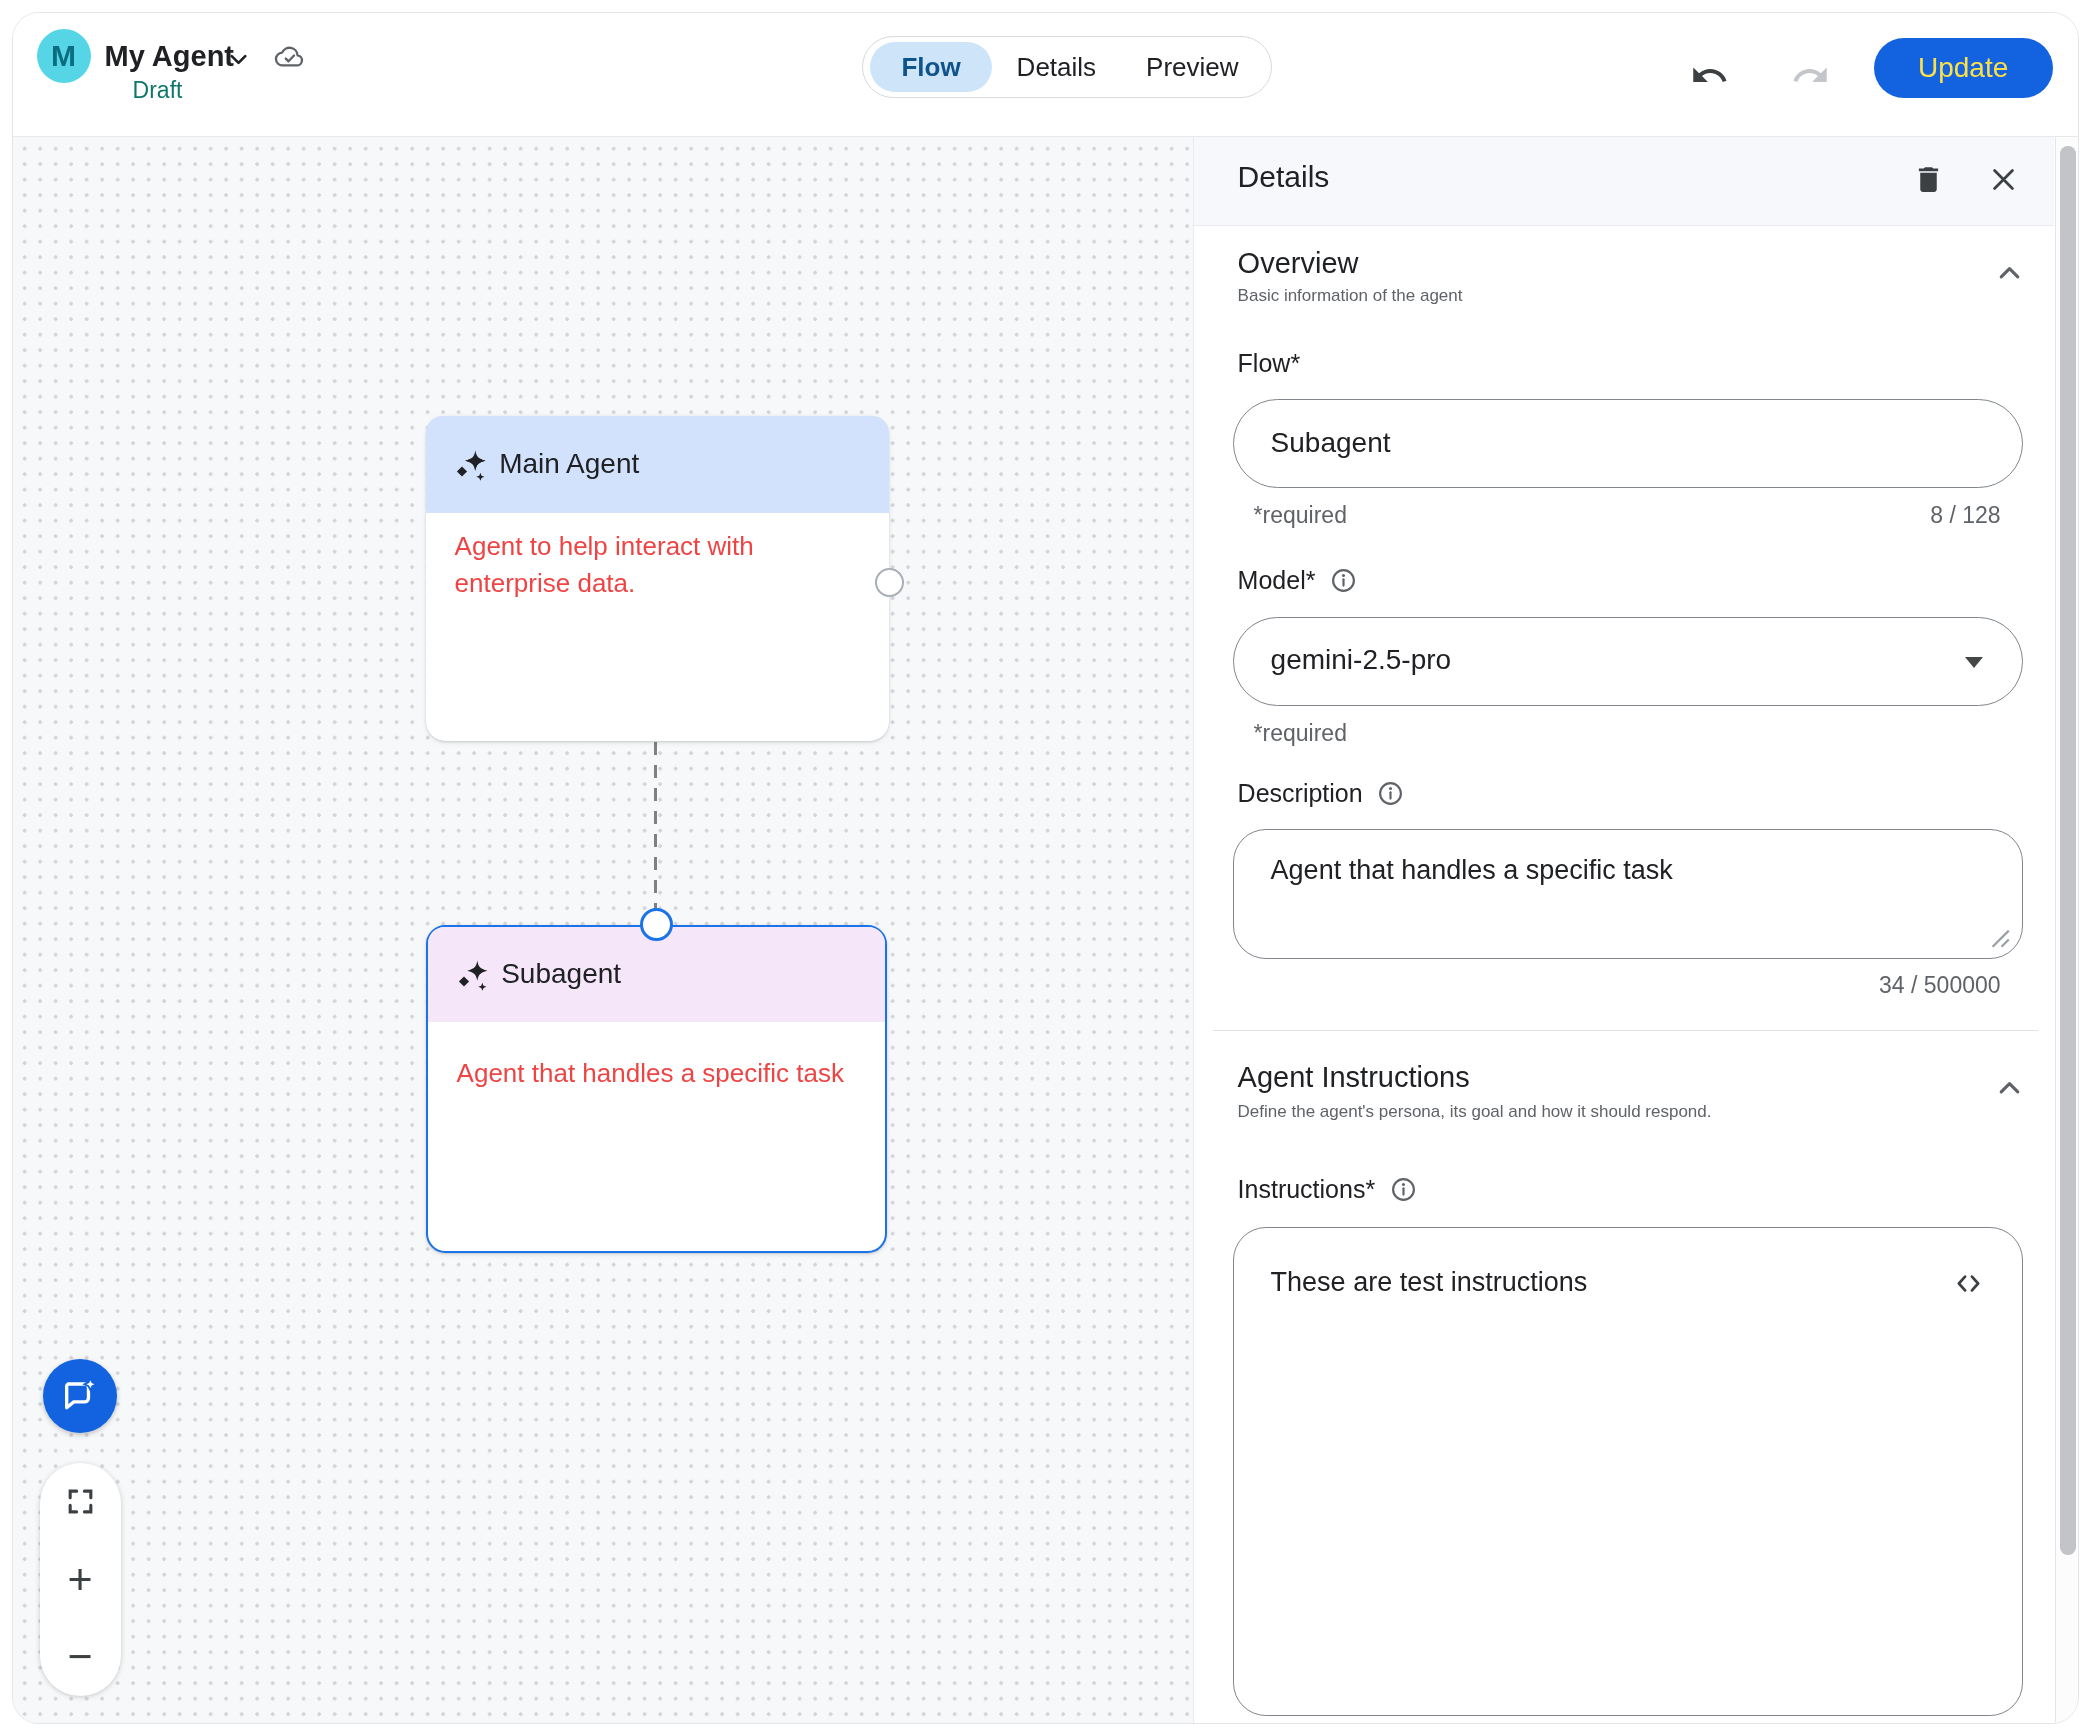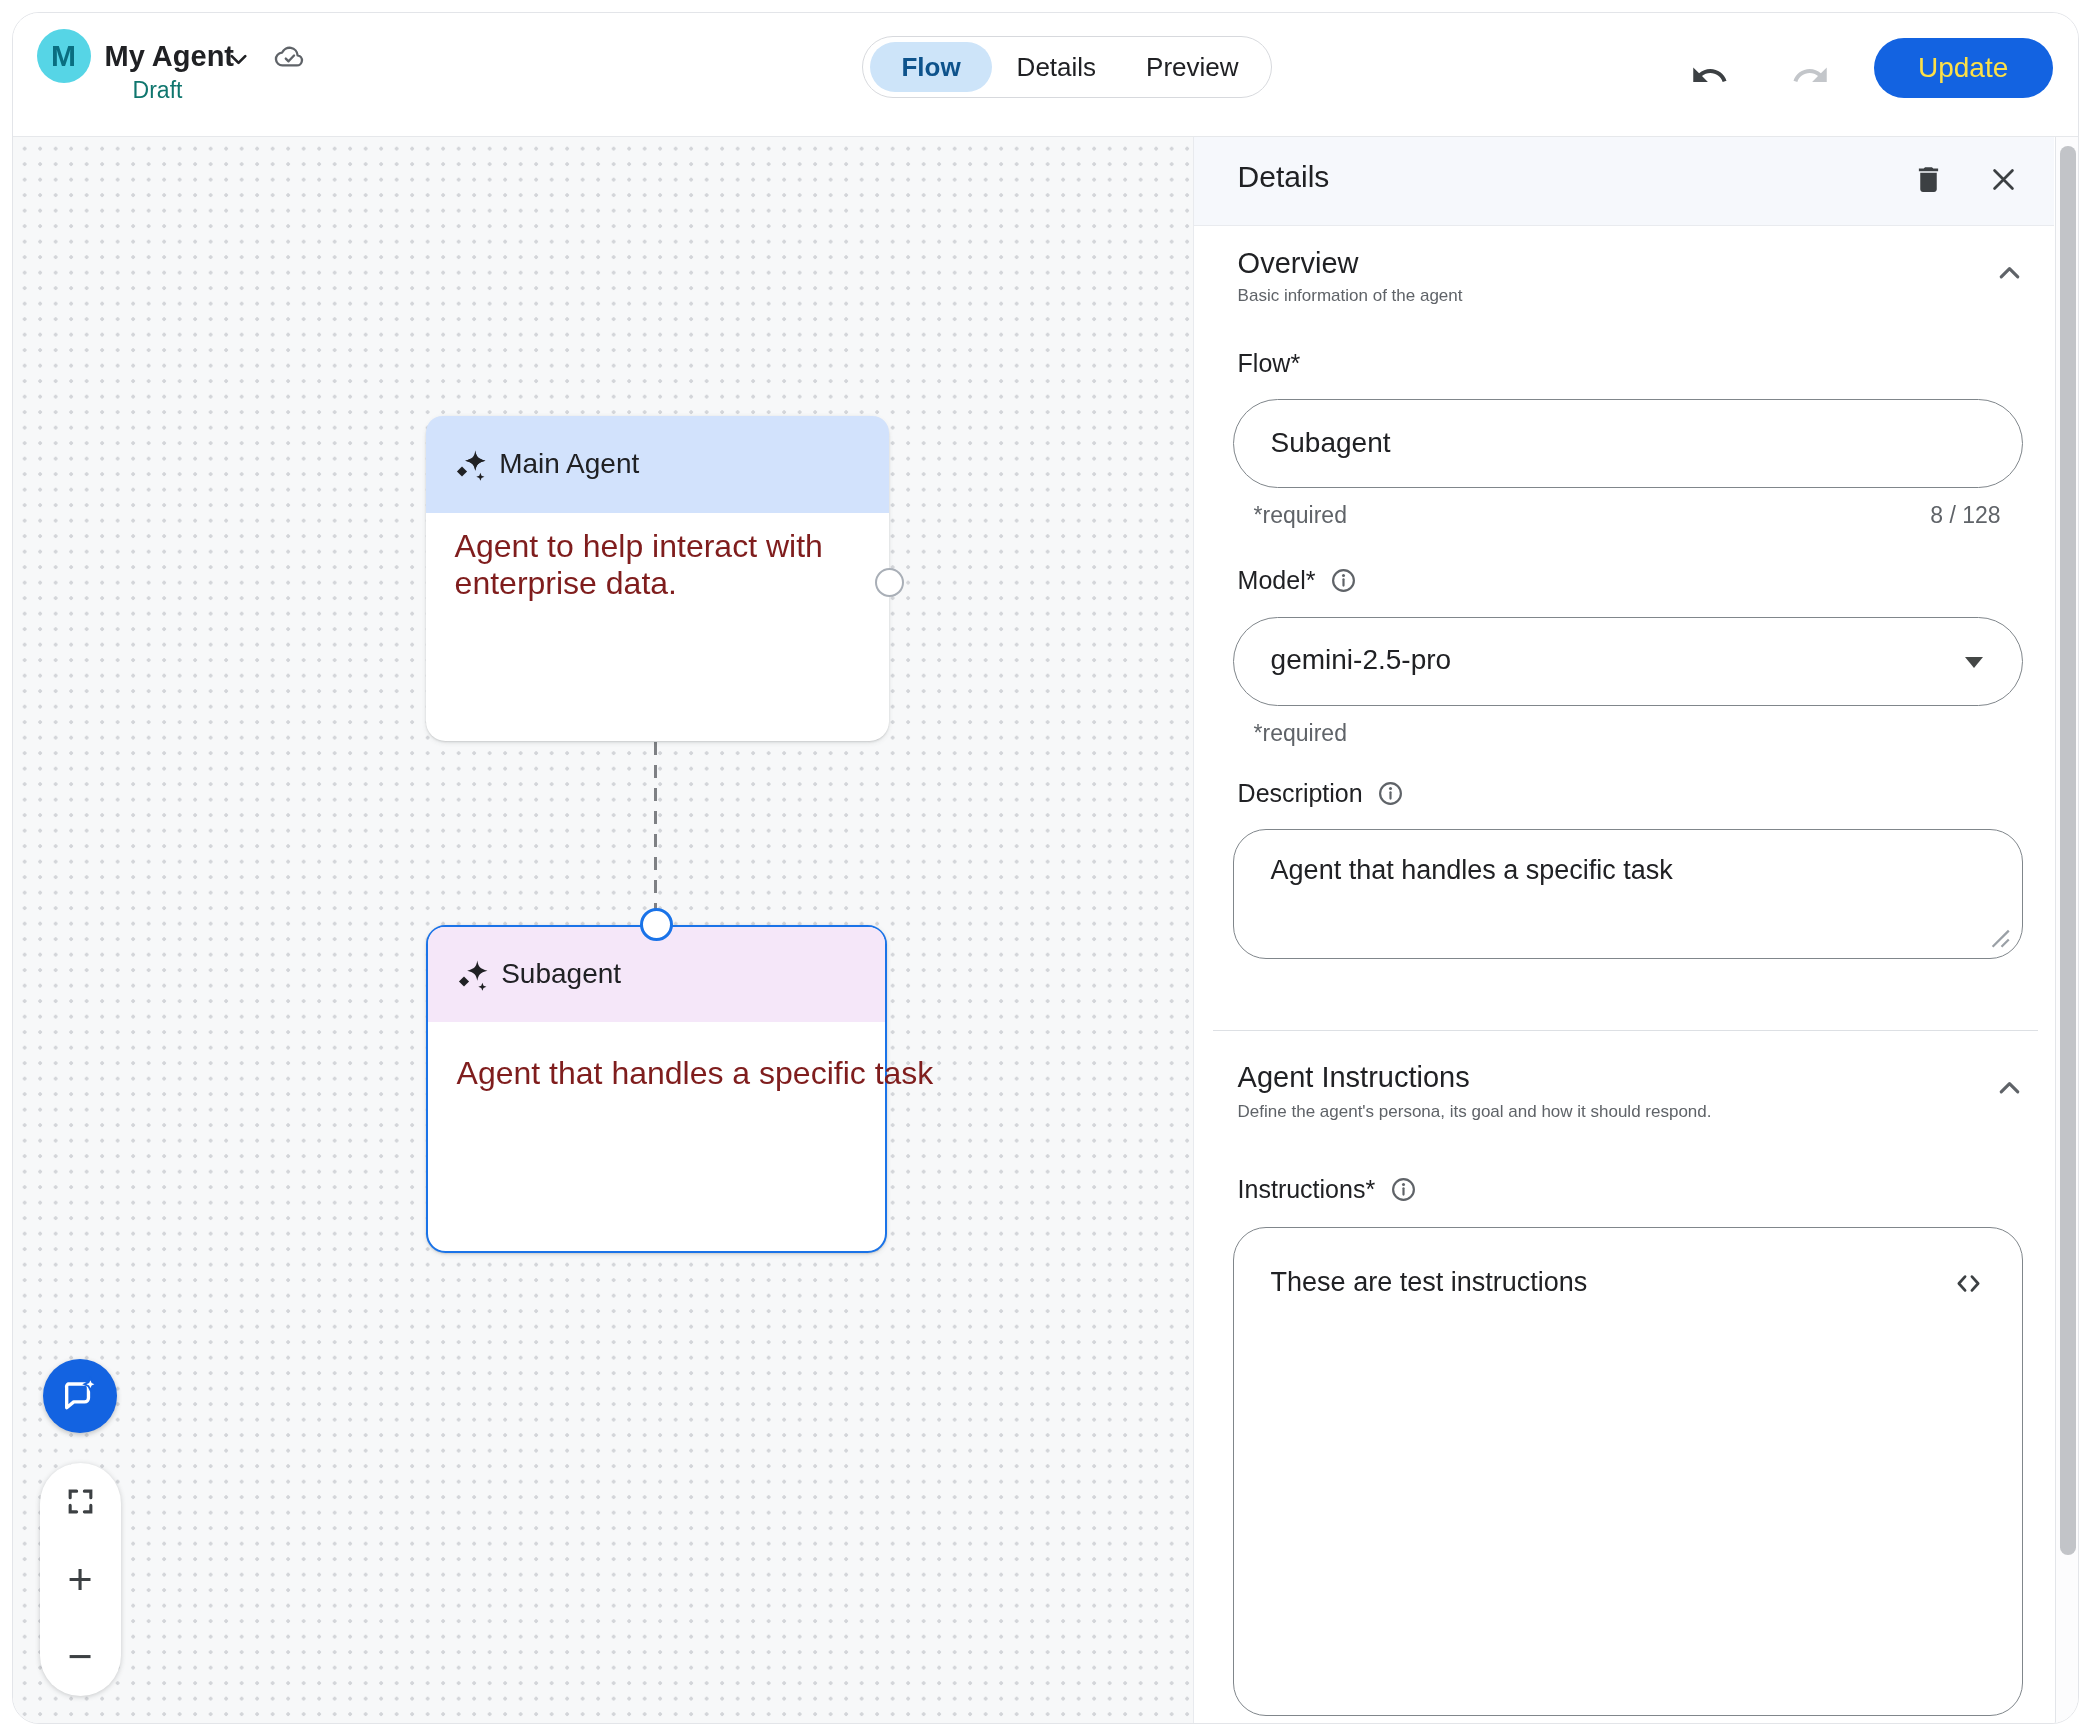--- a/index.html
+++ b/index.html
@@ -39,21 +39,21 @@
 
   .node { position:absolute; background:#fff; border-radius:19.4px;
     box-shadow:0 1px 1.9px rgba(60,64,67,.18), 0 1.9px 5.8px rgba(60,64,67,.10); }
   .node-main { left:413px; top:279px; width:463px; height:325px; }
   .node-sub  { left:413px; top:788px; width:461px; height:328px; border:2.9px solid #1a73e8; }
   .node-head { height:97px; border-radius:16.5px 16.5px 0 0; display:flex; align-items:center; padding:0 29px; }
   .node-main .node-head { background:#d2e2fc; }
   .node-sub  .node-head { background:#f5e7f9; height:95px; }
   .spark-ic { width:33px; height:33px; margin-right:11.6px; flex:0 0 auto; }
   .node-title { font-size:28px; font-weight:500; }
-  .node-body { font-size:32px; line-height:37px; color:#7f1d1d; padding:2px 29px; white-space:pre-line; }
+  .node-body { font-size:26px; line-height:37px; color:#ef4444; padding:2px 29px; white-space:pre-line; }
   .node-main .node-body { padding-top:15.5px; }
   .node-sub  .node-body { padding-top:33px; white-space:nowrap; }
 
   .port { position:absolute; background:#fff; border-radius:50%; }
   .port-right { left:862px; top:431px; width:29px; height:29px; border:2.4px solid #a9afb7; }
   .port-top   { left:627px; top:771px; width:33px; height:33px; border:3.4px solid #1a73e8; z-index:3; }
   .edge { position:absolute; left:641px; top:605px; width:3.9px; height:171px;
     background:repeating-linear-gradient(to bottom, #7e8084 0 12.6px, transparent 12.6px 23px); }
 
   .fab { position:absolute; left:30px; top:1222px; width:74px; height:74px; border-radius:50%;
@@ -275,20 +275,24 @@
       </span>
     </div>
     <div class="t-input desc-wrap">
       <textarea class="t-area" style="">Agent that handles a specific task</textarea>
       <span class="resize-h">
         <svg viewBox="0 0 12 12" width="19.4" height="19.4" stroke="#9aa0a6" stroke-width="1.4">
             <path d="M11 1L1 11M11 6.5L6.5 11"></path>
           </svg>
       </span>
     </div>
+    <div class="meta-row" style="top:835px;">
+      <span></span>
+      <span>34 / 500000</span>
+    </div>
 
     <div class="divider" style="top:893px;"></div>
 
     <div class="sec-title" style="top:924px;">Agent Instructions</div>
     <div class="sec-sub" style="top:965px;">Define the agent's persona, its goal and how it should respond.</div>
     <button class="icon-btn collapse" style="top:930px;">
       <span>
         <svg viewBox="0 0 24 24" width="33" height="33">
             <path d="M6 14.5l6-6 6 6" fill="none" stroke="#5f6368" stroke-width="2.3" stroke-linecap="round" stroke-linejoin="round"></path>
           </svg>

